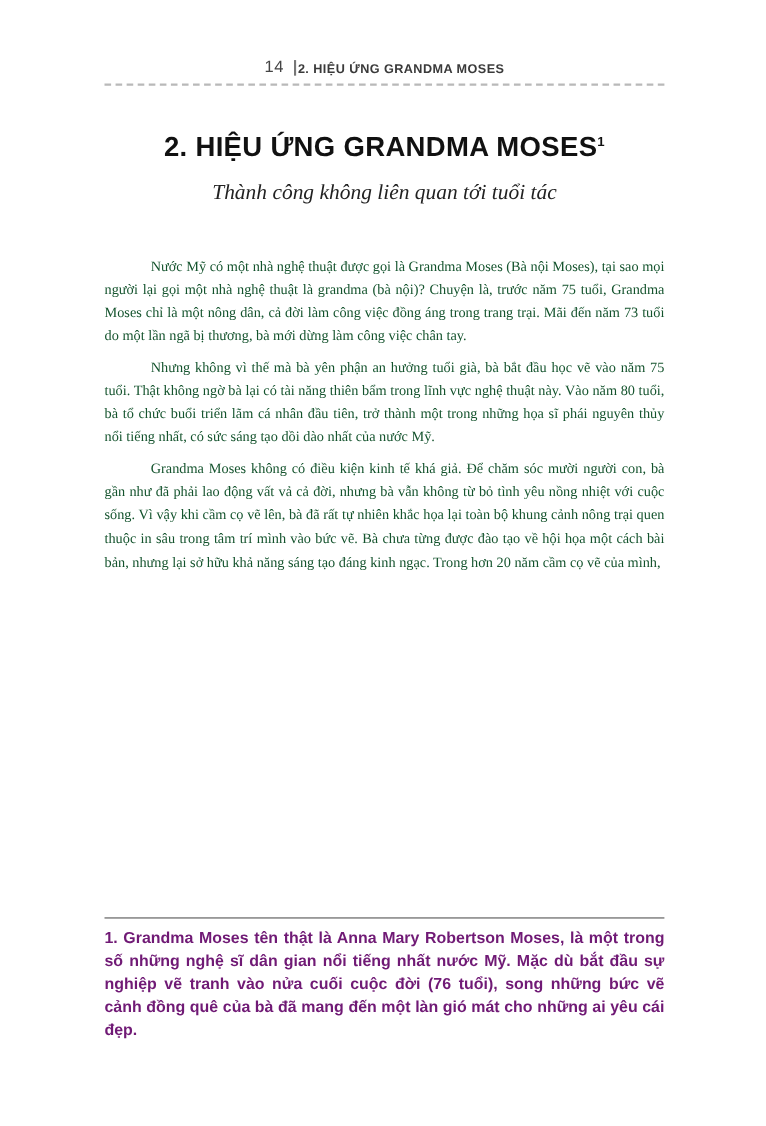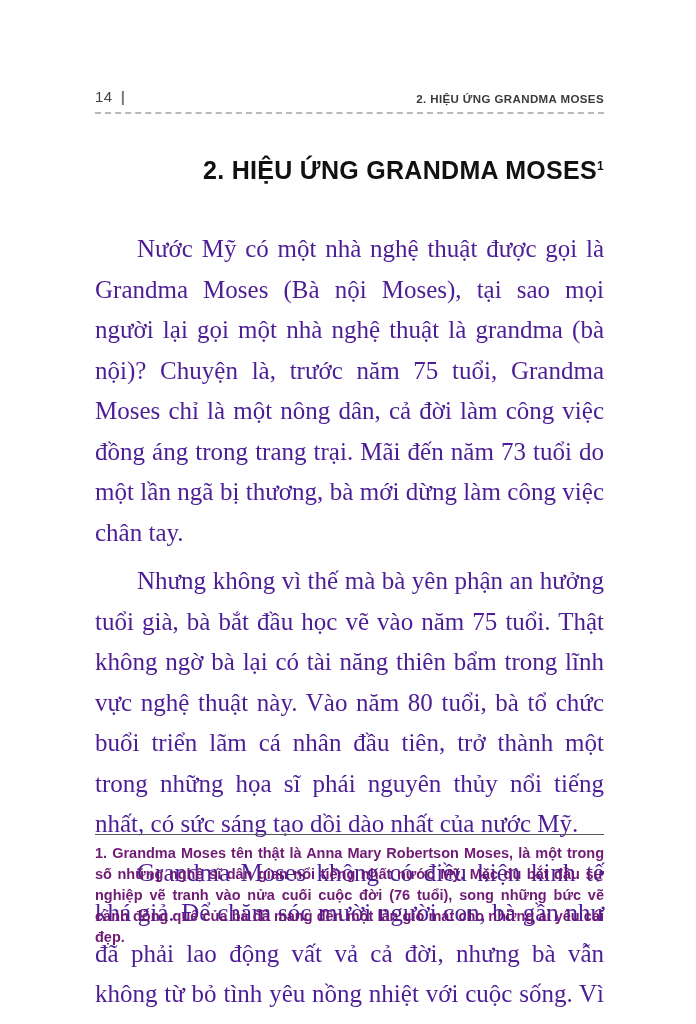--- a/index.html
+++ b/index.html
@@ -13,26 +13,25 @@
   }
   .page {
     position: relative;
     width: 696px;
     height: 1024px;
     padding: 52px 92px 40px 95px;
   }
   
   .running-header {
     display: flex;
-    justify-content: space-between;
+    justify-content: center;
     align-items: flex-end;
     font-family: "Liberation Sans", sans-serif;
     padding-bottom: 7px;
     border-bottom: 2px dashed #b9b9b9;
-    margin-top: 36px;
   }
   .page-number {
     font-size: 15px;
     color: #444;
     letter-spacing: 0.5px;
   }
   .page-number .bar {
     display: inline-block;
     margin-left: 8px;
     color: #777;
@@ -41,21 +40,21 @@
   .header-chapter {
     font-size: 11.5px;
     font-weight: bold;
     color: #3a3a3a;
     letter-spacing: 0.4px;
     text-transform: uppercase;
   }
   
   .chapter-title {
     margin-top: 42px;
-    text-align: right;
+    text-align: center;
     font-family: "Liberation Sans", sans-serif;
     font-weight: bold;
     font-size: 25px;
     letter-spacing: 0.3px;
     color: #111;
   }
   .chapter-title sup {
     font-size: 12px;
     vertical-align: super;
     line-height: 0;
@@ -65,25 +64,25 @@
     text-align: center;
     font-style: italic;
     font-size: 19.5px;
     color: #222;
   }
   
   .body-text {
     margin-top: 44px;
   }
   .body-text p {
-    font-size: 25px;
+    font-size: 13px;
     line-height: 1.62;
     text-align: justify;
     text-indent: 42px;
-    color: #4c1d95;
+    color: #14532d;
     margin-bottom: 8px;
   }
   
   .footnote {
     position: absolute;
     left: 95px;
     right: 92px;
     bottom: 76px;
     border-top: 1.5px solid #555;
     padding-top: 8px;
@@ -106,20 +105,21 @@
     <span class="page-number">
       <span>14</span><span class="bar">|</span>
     </span>
     <span class="header-chapter">2. HIỆU ỨNG GRANDMA MOSES</span>
   </div>
 
   <h1 class="chapter-title">
     <span>2. HIỆU ỨNG GRANDMA MOSES</span><sup>1</sup>
   </h1>
 
+  <div class="chapter-subtitle">Thành công không liên quan tới tuổi tác</div>
 
   <div class="body-text">
     <p>Nước Mỹ có một nhà nghệ thuật được gọi là Grandma Moses (Bà nội Moses), tại sao mọi người lại gọi một nhà nghệ thuật là grandma (bà nội)? Chuyện là, trước năm 75 tuổi, Grandma Moses chỉ là một nông dân, cả đời làm công việc đồng áng trong trang trại. Mãi đến năm 73 tuổi do một lần ngã bị thương, bà mới dừng làm công việc chân tay.</p>
     <p>Nhưng không vì thế mà bà yên phận an hưởng tuổi già, bà bắt đầu học vẽ vào năm 75 tuổi. Thật không ngờ bà lại có tài năng thiên bẩm trong lĩnh vực nghệ thuật này. Vào năm 80 tuổi, bà tổ chức buổi triển lãm cá nhân đầu tiên, trở thành một trong những họa sĩ phái nguyên thủy nổi tiếng nhất, có sức sáng tạo dồi dào nhất của nước Mỹ.</p>
     <p>Grandma Moses không có điều kiện kinh tế khá giả. Để chăm sóc mười người con, bà gần như đã phải lao động vất vả cả đời, nhưng bà vẫn không từ bỏ tình yêu nồng nhiệt với cuộc sống. Vì vậy khi cầm cọ vẽ lên, bà đã rất tự nhiên khắc họa lại toàn bộ khung cảnh nông trại quen thuộc in sâu trong tâm trí mình vào bức vẽ. Bà chưa từng được đào tạo về hội họa một cách bài bản, nhưng lại sở hữu khả năng sáng tạo đáng kinh ngạc. Trong hơn 20 năm cầm cọ vẽ của mình,</p>
   </div>
 
   <div class="footnote">
     <p>1. Grandma Moses tên thật là Anna Mary Robertson Moses, là một trong số những nghệ sĩ dân gian nổi tiếng nhất nước Mỹ. Mặc dù bắt đầu sự nghiệp vẽ tranh vào nửa cuối cuộc đời (76 tuổi), song những bức vẽ cảnh đồng quê của bà đã mang đến một làn gió mát cho những ai yêu cái đẹp.</p>
   </div>

